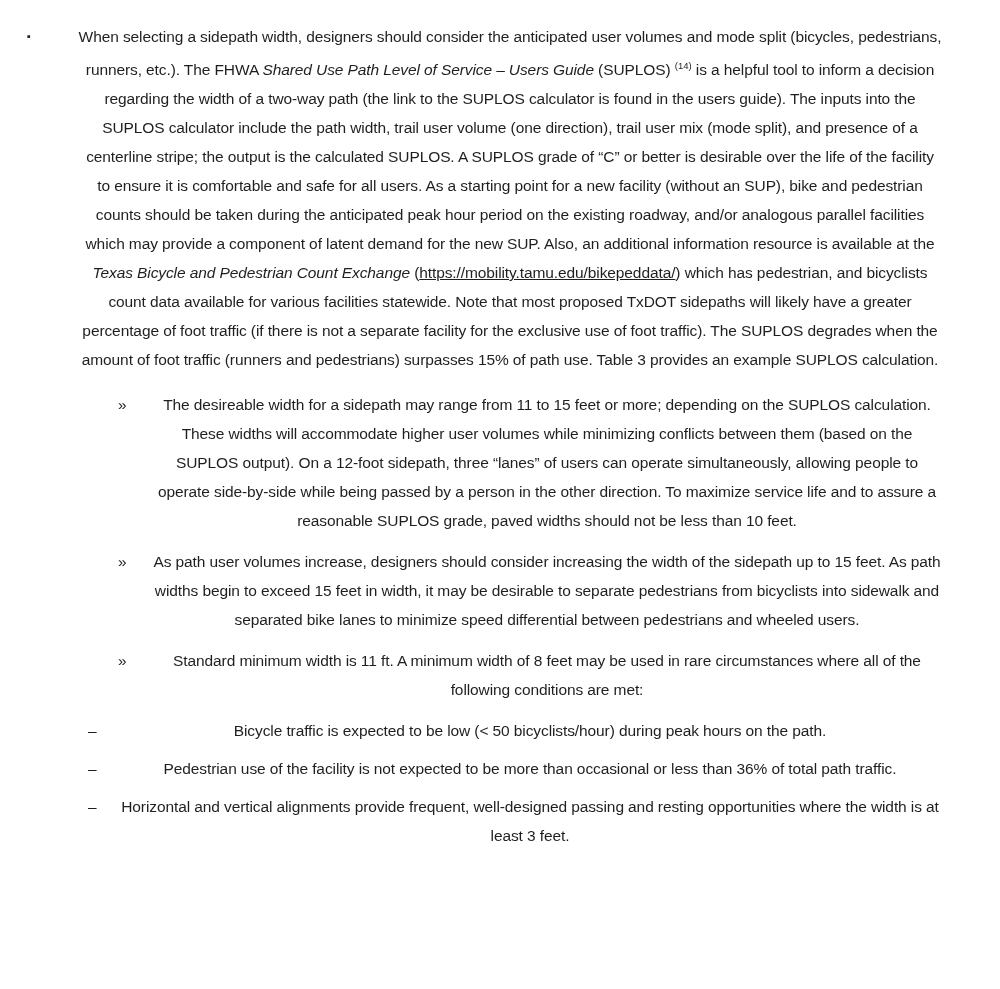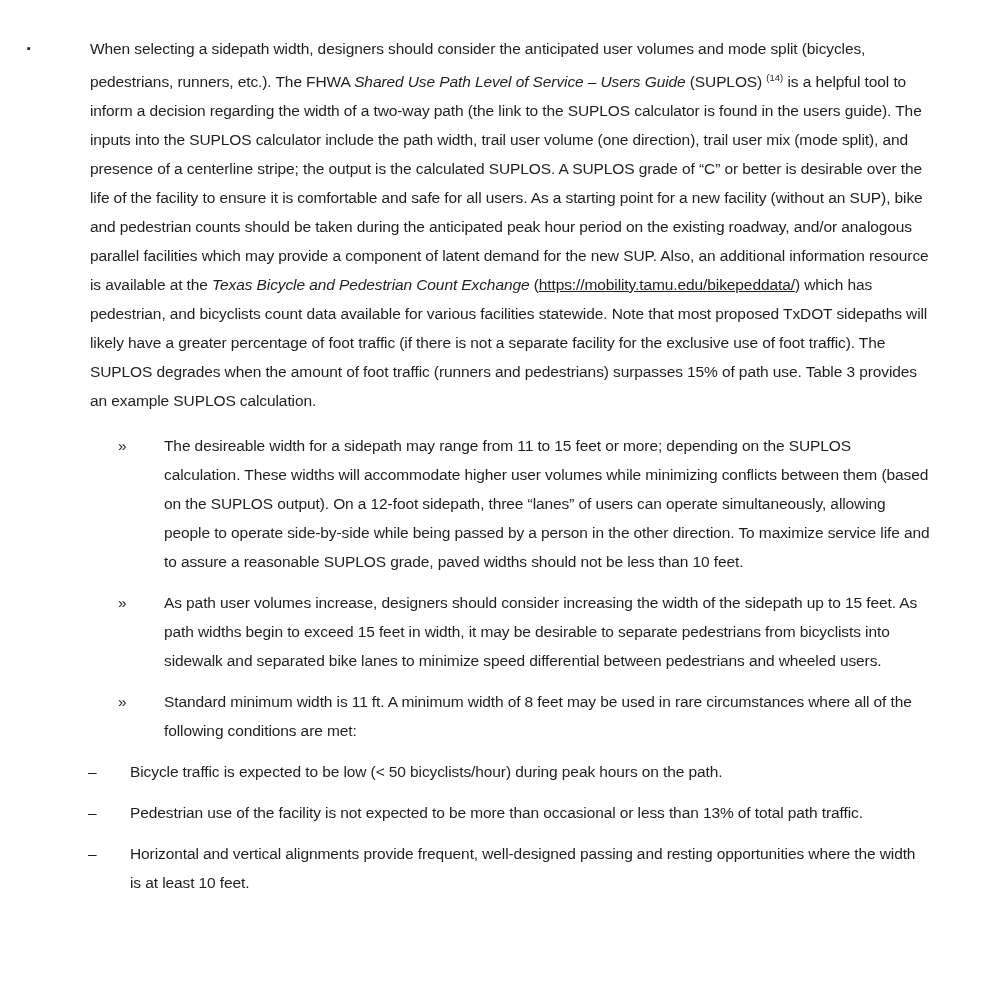--- a/index.html
+++ b/index.html
@@ -12,21 +12,21 @@
     width: 1000px;
     height: 989px;
     font-family: "Liberation Sans", sans-serif;
     font-size: 15.5px;
     line-height: 29px;
     letter-spacing: -0.1px;
     color: #1f1f1f;
     overflow: hidden;
   }
   .doc { padding: 22px 58px 0 25px; }
-  p { margin: 12px; }
+  p { margin: 0; text-align: center; }
 
   .main-item {
     position: relative;
     padding-left: 53px;
     margin-bottom: 16px;
   }
   .sq-marker {
     position: absolute;
     left: 2px;
     top: 0;
@@ -93,21 +93,21 @@
     <p>Standard minimum width is 11 ft. A minimum width of 8 feet may be used in rare circumstances where all of the following conditions are met:</p>
   </div>
 
   <div class="dash-item">
     <span class="dash-marker">–</span>
     <p>Bicycle traffic is expected to be low (&lt; 50 bicyclists/hour) during peak hours on the path.</p>
   </div>
 
   <div class="dash-item">
     <span class="dash-marker">–</span>
-    <p>Pedestrian use of the facility is not expected to be more than occasional or less than 13% of total path traffic.</p>
+    <p>Pedestrian use of the facility is not expected to be more than occasional or less than 36% of total path traffic.</p>
   </div>
 
   <div class="dash-item">
     <span class="dash-marker">–</span>
-    <p>Horizontal and vertical alignments provide frequent, well-designed passing and resting opportunities where the width is at least 10 feet.</p>
+    <p>Horizontal and vertical alignments provide frequent, well-designed passing and resting opportunities where the width is at least 3 feet.</p>
   </div>
 
 </div>
 
 </body></html>

